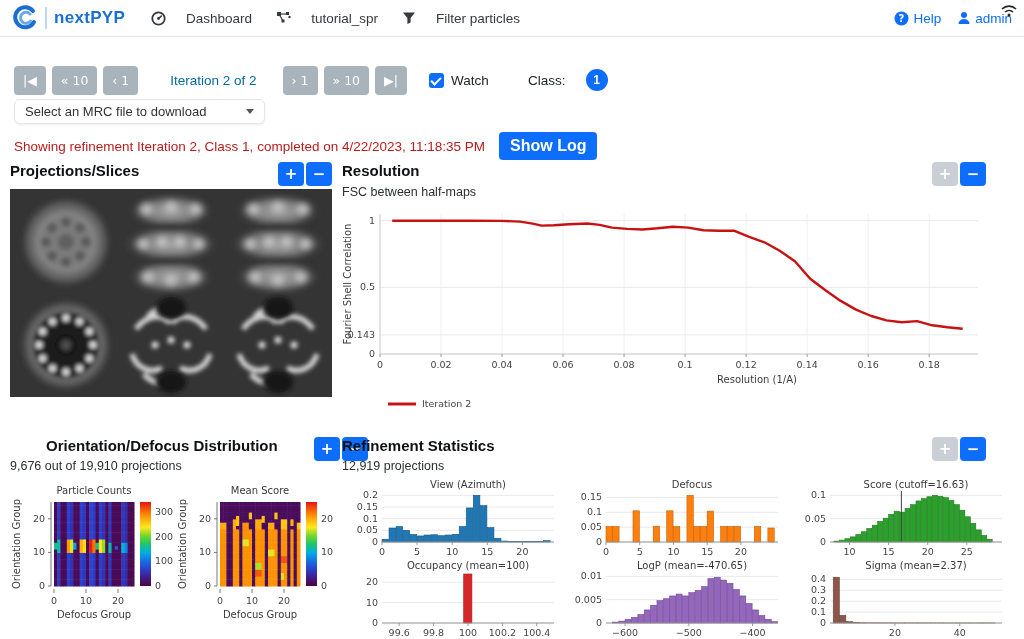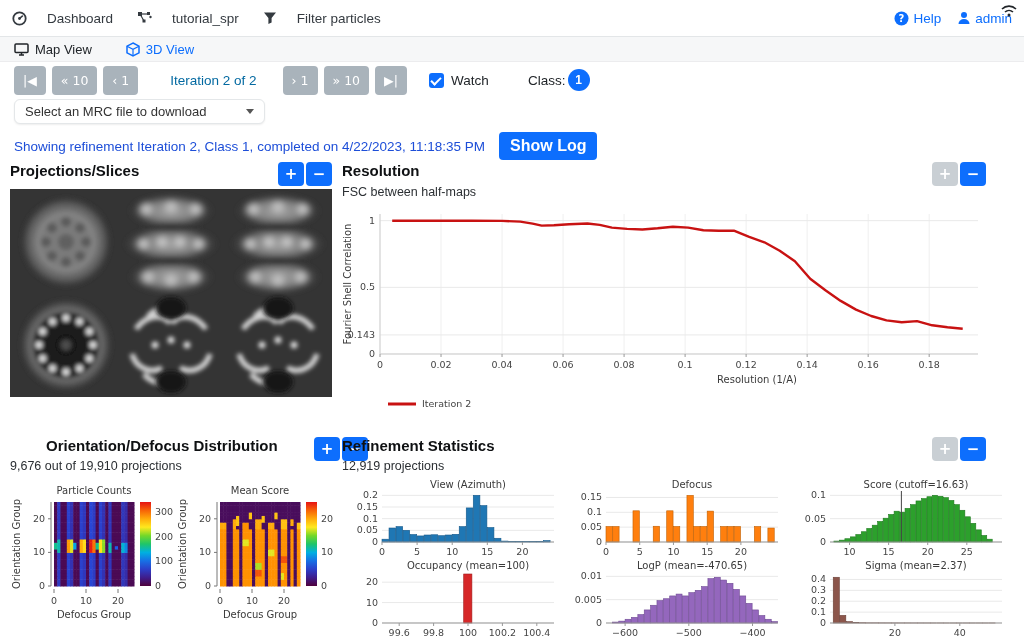--- a/index.html
+++ b/index.html
@@ -30,35 +30,35 @@
   .controls { position:absolute; top:66px; left:14px; display:flex; align-items:center; }
   .nav-btn { background:#a9b3bb; color:#fff; border:none; border-radius:4px; height:29px;
     padding:0 9px; font-size:12.5px; margin-right:6px; display:flex; align-items:center;
     font-family:"DejaVu Sans", sans-serif; cursor:default; }
   .iter-label { font-size:13.5px; color:#0369a1; margin:0 26px; }
   .watch-wrap { display:flex; align-items:center; gap:7px; margin-left:16px;text-align:center; }
   .checkbox { width:15px; height:15px; background:#0d6efd; border-radius:3px; position:relative; cursor:pointer; }
   .checkbox::after { content:""; position:absolute; left:4.5px; top:1.5px; width:4px; height:8px;
     border:solid #fff; border-width:0 2px 2px 0; transform:rotate(45deg); }
   .watch-label { font-size:13.5px; color:#212529; }
-  .class-group { position:absolute; top:69px; left:528px; display:flex; align-items:center; gap:2px; }
+  .class-group { position:absolute; top:69px; left:528px; display:flex; align-items:center; gap:20px; }
   .class-label { font-size:13.5px; color:#212529; }
   .class-badge { width:22px; height:22px; border-radius:50%; background:#0d6efd; color:#fff;
     font-size:12px; font-weight:bold; display:flex; align-items:center; justify-content:center; cursor:pointer; }
 
   
   .mrc-select { position:absolute; top:99px; left:14px; width:251px; height:25px; background:#fff;
     border:1px solid #e4e7e9; border-radius:6px; box-shadow:0 1px 2px rgba(0,0,0,.07);
     display:flex; align-items:center; padding:0 10px; font-size:13px; color:#333; cursor:pointer; }
   .mrc-caret { margin-left:auto; width:0; height:0; border-left:4px solid transparent;
     border-right:4px solid transparent; border-top:5px solid #555; }
 
   
   .status-row { position:absolute; top:132px; left:14px; display:flex; align-items:center; }
-  .status-text { font-size:13.5px; color:#1d4ed8; }
+  .status-text { font-size:13.5px; color:#b91c1c; }
   .showlog-btn { margin-left:14px; background:#0d6efd; color:#fff; border:none; border-radius:4px;
     font-size:16px; font-weight:bold; padding:5px 11px; cursor:pointer; }
 
   
   .panel-header { position:absolute; display:flex; align-items:flex-start; }
   .panel-title { font-size:15px; font-weight:bold; color:#0f1113; }
   .panel-sub { position:absolute; font-size:12.5px; color:#2b2f33; }
   .pm { display:flex; gap:2px; }
   .pm-btn { width:26px; height:24px; border:none; border-radius:4px; background:#0d6efd; color:#fff;
     font-size:15px; font-weight:bold; display:flex; align-items:center; justify-content:center; cursor:pointer;
@@ -72,20 +72,28 @@
   .tk { font-size:9.5px; fill:#454545; }
   .ct { font-size:10px; fill:#3a3a3a; }
   .al { font-size:10px; fill:#3a3a3a; }
 </style>
 </head>
 <body>
 
 <div class="app">
 
   <div class="navbar">
+    <div class="brand">
+      <svg width="26" height="26" viewBox="0 0 26 26">
+        <path d="M21 6 A10 10 0 1 0 22 17" fill="none" stroke="#1b6fd0" stroke-width="4" stroke-linecap="round"></path>
+        <path d="M18 9 A5.5 5.5 0 1 0 18.5 16" fill="none" stroke="#6aa9e8" stroke-width="3" stroke-linecap="round"></path>
+      </svg>
+      <span class="brand-divider"></span>
+      <span class="brand-name">nextPYP</span>
+    </div>
     <div class="nav-item">
       <svg width="15" height="15" viewBox="0 0 15 15">
         <circle cx="7.5" cy="7.5" r="6.2" fill="none" stroke="#343a40" stroke-width="1.8"></circle>
         <line x1="7.5" y1="7.5" x2="10.8" y2="4.6" stroke="#343a40" stroke-width="1.6"></line>
         <circle cx="7.5" cy="7.5" r="1.4" fill="#343a40"></circle>
       </svg>
       <span>Dashboard</span>
     </div>
     <div class="nav-item">
       <svg width="15" height="14" viewBox="0 0 15 14">
@@ -115,37 +123,20 @@
       <div class="nav-link-blue">
         <svg width="14" height="14" viewBox="0 0 14 14">
           <circle cx="7" cy="4" r="3" fill="#0d6efd"></circle>
           <path d="M1.5 13 a5.5 5 0 0 1 11 0 Z" fill="#0d6efd"></path>
         </svg>
         <span>admin</span>
       </div>
     </div>
   </div>
 
-  <div class="tabbar">
-    <div class="tab map">
-      <svg width="15" height="13" viewBox="0 0 15 13">
-        <rect x="1" y="1" width="13" height="8.5" rx="1" fill="none" stroke="#212529" stroke-width="1.5"></rect>
-        <line x1="5" y1="12" x2="10" y2="12" stroke="#212529" stroke-width="1.5"></line>
-        <line x1="7.5" y1="9.5" x2="7.5" y2="12" stroke="#212529" stroke-width="1.5"></line>
-      </svg>
-      <span>Map View</span>
-    </div>
-    <div class="tab v3d">
-      <svg width="14" height="15" viewBox="0 0 14 15">
-        <path d="M7 1 L13 4.2 V10.8 L7 14 L1 10.8 V4.2 Z" fill="none" stroke="#0d6efd" stroke-width="1.5"></path>
-        <path d="M1 4.2 L7 7.4 L13 4.2 M7 7.4 V14" fill="none" stroke="#0d6efd" stroke-width="1.2"></path>
-      </svg>
-      <span>3D View</span>
-    </div>
-  </div>
   <svg class="conn-icon" width="18" height="14" viewBox="0 0 18 14">
     <path d="M2 6 a10 10 0 0 1 14 0" fill="none" stroke="#212529" stroke-width="1.6"></path>
     <path d="M5 9 a6 6 0 0 1 8 0" fill="none" stroke="#212529" stroke-width="1.6"></path>
     <circle cx="9" cy="12" r="1.5" fill="#212529"></circle>
   </svg>
 
   <div class="controls">
     <button class="nav-btn">|◀</button>
     <button class="nav-btn">« 10</button>
     <button class="nav-btn">‹ 1</button>

